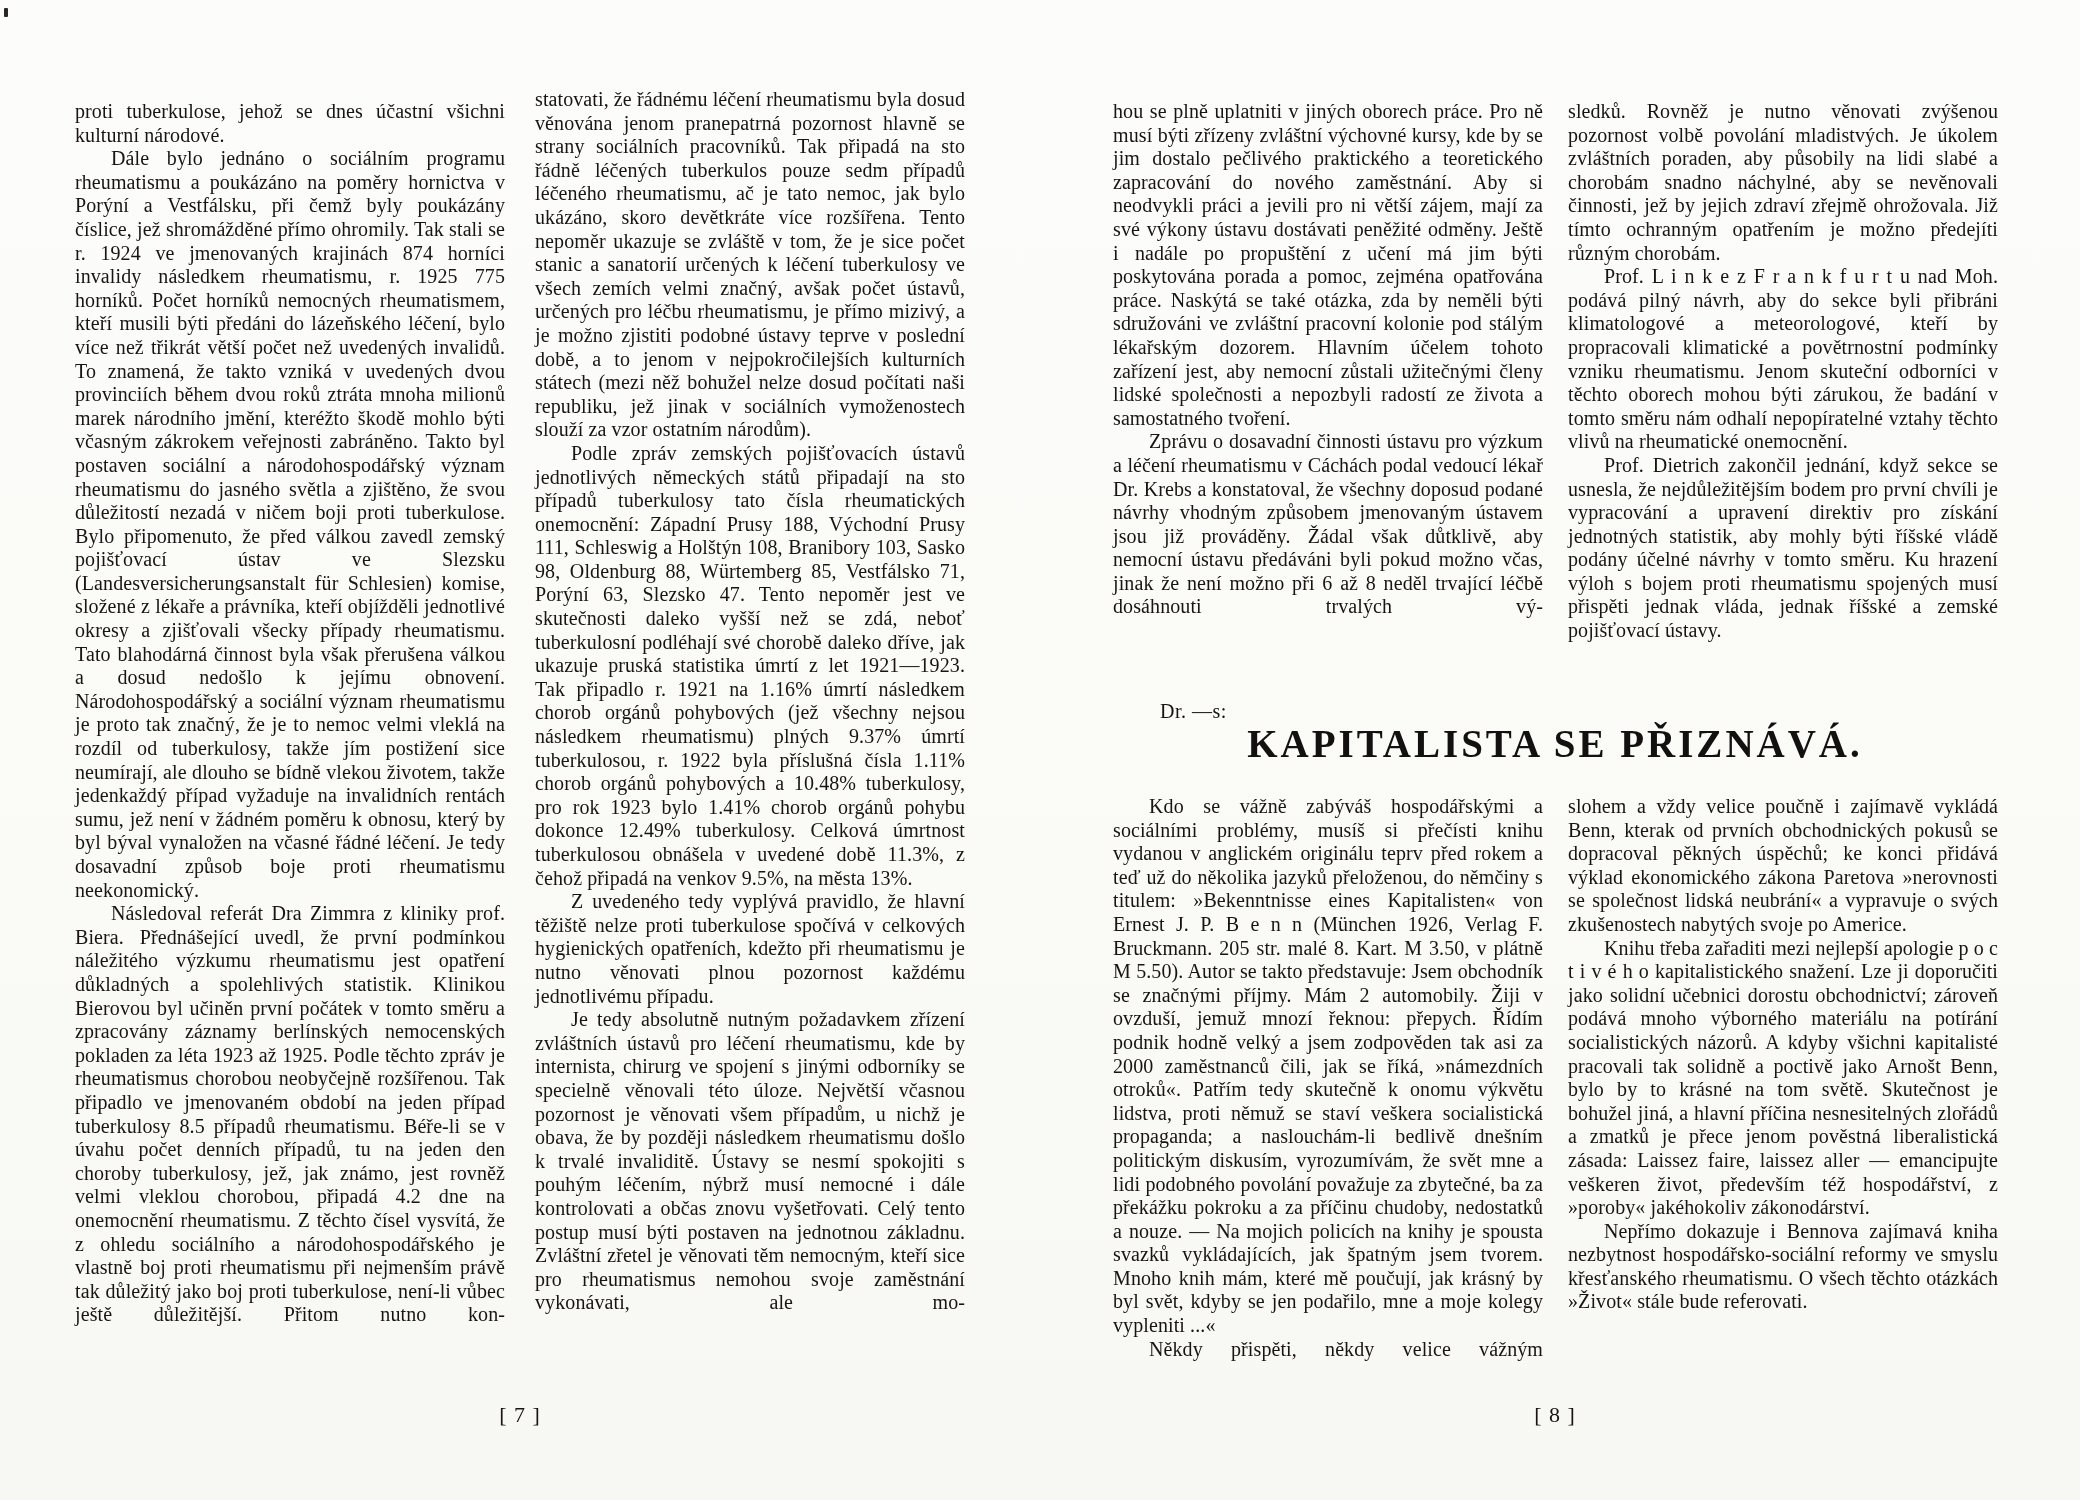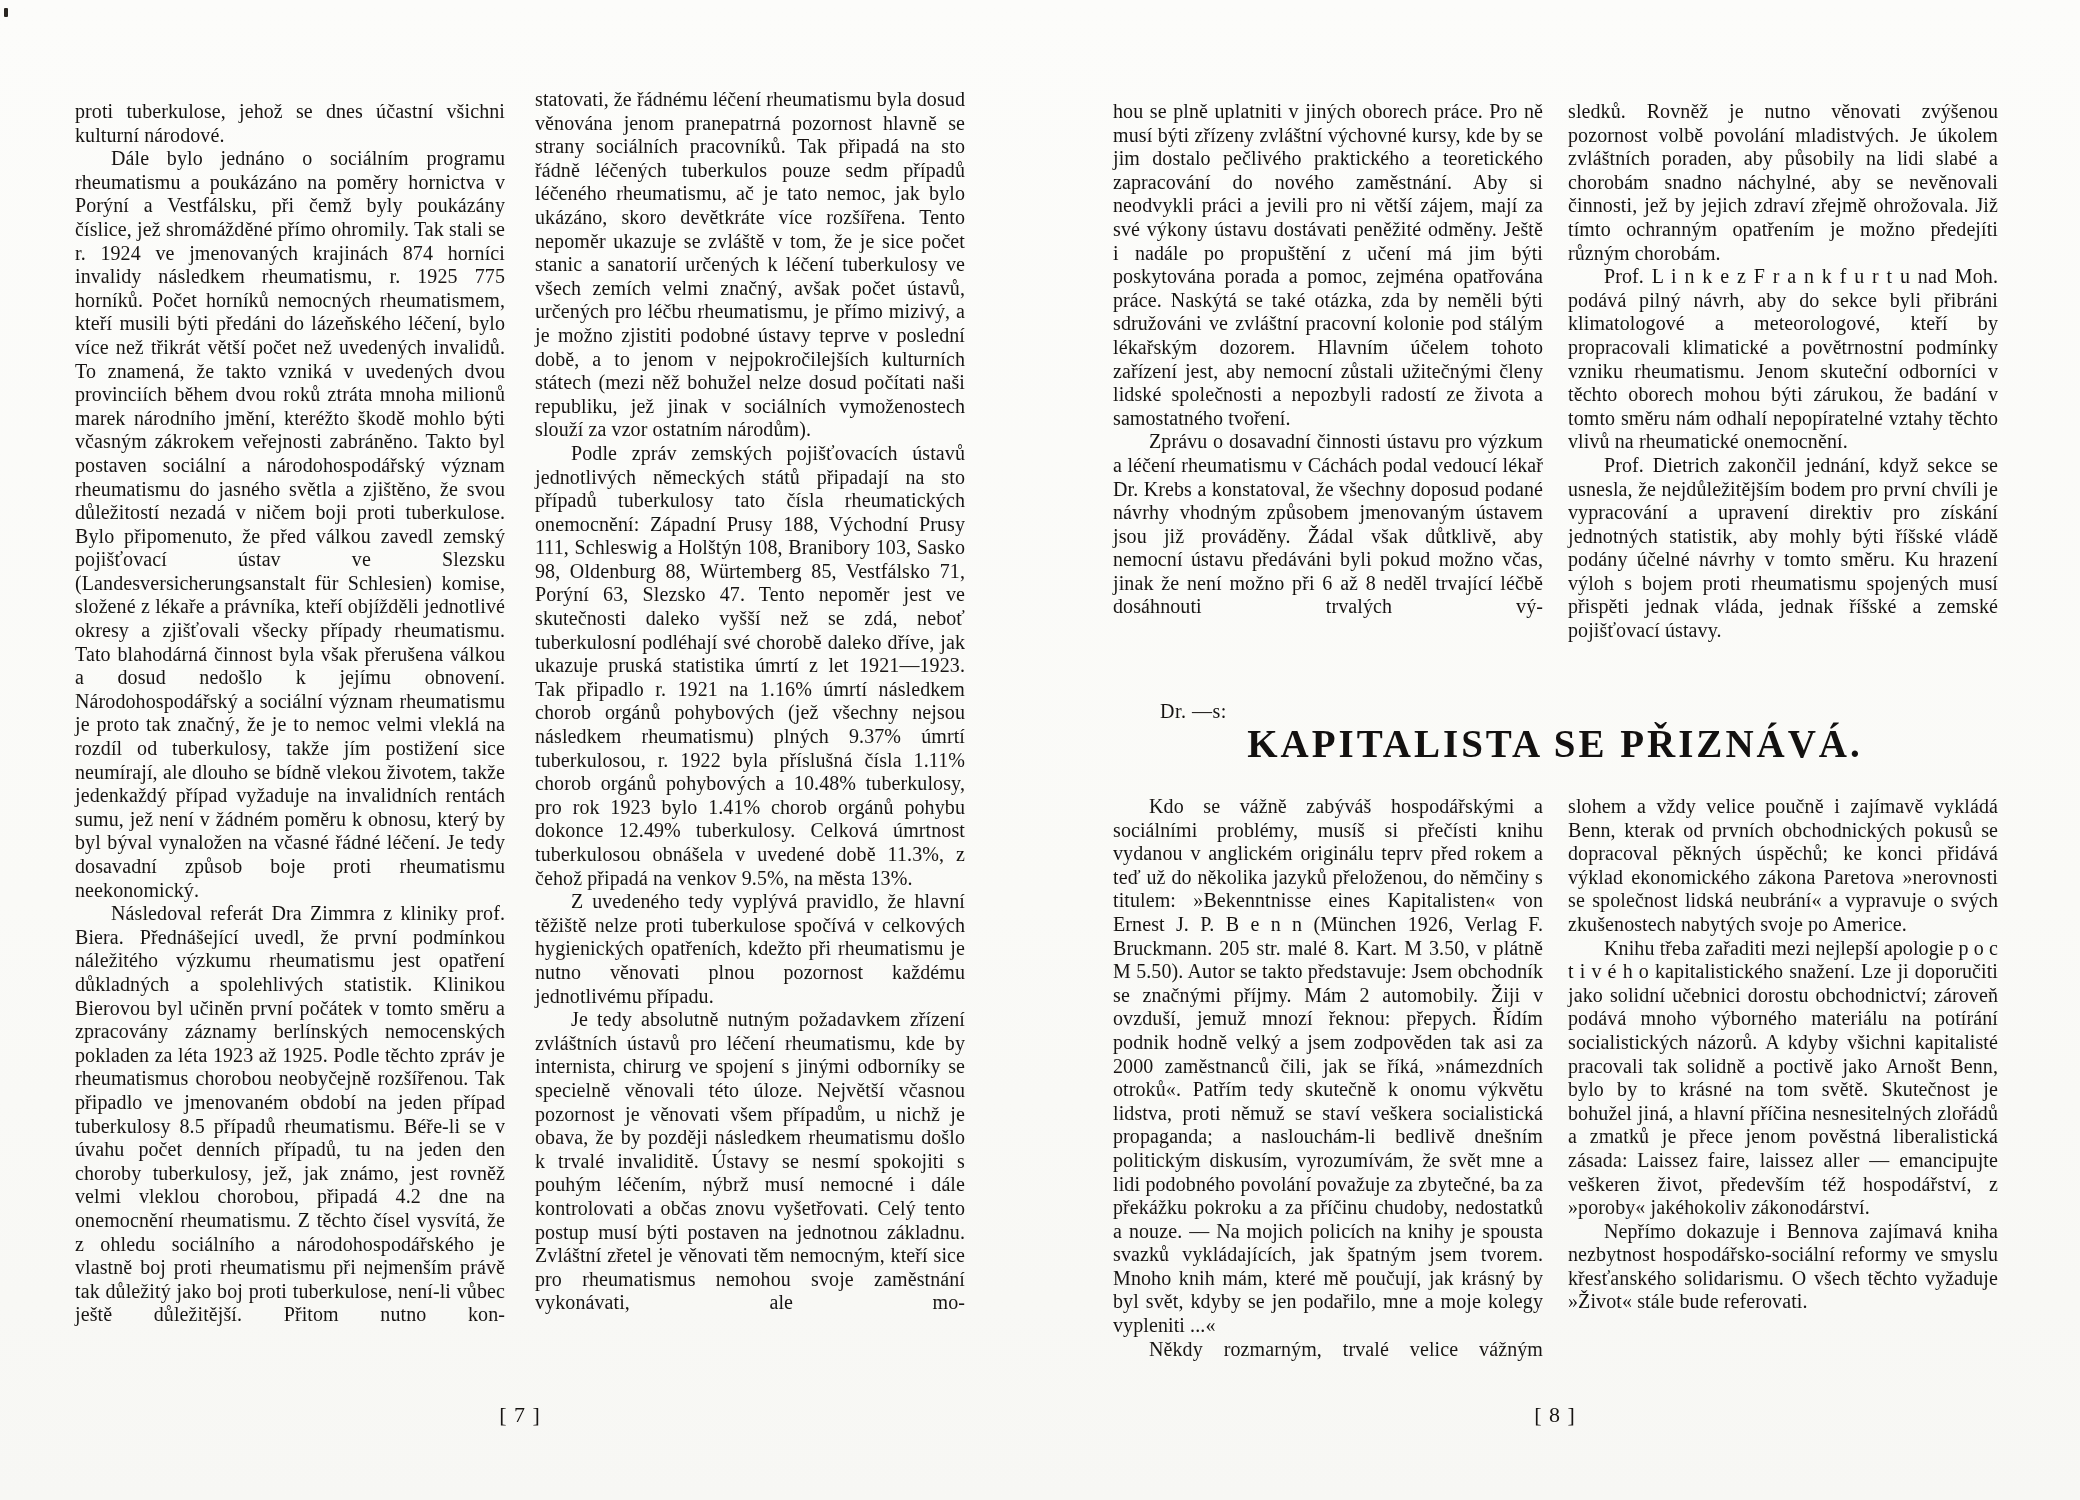--- a/index.html
+++ b/index.html
@@ -110,22 +110,22 @@
       <p class="para">Prof. L i n k e z F r a n k f u r t u nad Moh. podává pilný návrh, aby do sekce byli přibráni klimatologové a meteorologové, kteří by propracovali klimatické a povětrnostní podmínky vzniku rheumatismu. Jenom skuteční odborníci v těchto oborech mohou býti zárukou, že badání v tomto směru nám odhalí nepopíratelné vztahy těchto vlivů na rheumatické onemocnění.</p>
       <p class="para">Prof. Dietrich zakončil jednání, když sekce se usnesla, že nejdůležitějším bodem pro první chvíli je vypracování a upravení direktiv pro získání jednotných statistik, aby mohly býti říšské vládě podány účelné návrhy v tomto směru. Ku hrazení výloh s bojem proti rheumatismu spojených musí přispěti jednak vláda, jednak říšské a zemské pojišťovací ústavy.</p>
     </div>
 
   <div class="byline">Dr. —s:</div>
 
   <h1 class="headline">KAPITALISTA SE PŘIZNÁVÁ.</h1>
 
   <div class="col" id="col-3b">
       <p class="para">Kdo se vážně zabýváš hospodářskými a sociálními problémy, musíš si přečísti knihu vydanou v anglickém originálu teprv před rokem a teď už do několika jazyků přeloženou, do němčiny s titulem: »Bekenntnisse eines Kapitalisten« von Ernest J. P. B e n n (München 1926, Verlag F. Bruckmann. 205 str. malé 8. Kart. M 3.50, v plátně M 5.50). Autor se takto představuje: Jsem obchodník se značnými příjmy. Mám 2 automobily. Žiji v ovzduší, jemuž mnozí řeknou: přepych. Řídím podnik hodně velký a jsem zodpověden tak asi za 2000 zaměstnanců čili, jak se říká, »námezdních otroků«. Patřím tedy skutečně k onomu výkvětu lidstva, proti němuž se staví veškera socialistická propaganda; a naslouchám-li bedlivě dnešním politickým diskusím, vyrozumívám, že svět mne a lidi podobného povolání považuje za zbytečné, ba za překážku pokroku a za příčinu chudoby, nedostatků a nouze. — Na mojich policích na knihy je spousta svazků vykládajících, jak špatným jsem tvorem. Mnoho knih mám, které mě poučují, jak krásný by byl svět, kdyby se jen podařilo, mne a moje kolegy vypleniti ...«</p>
-      <p class="para runon">Někdy rozmarným, trvalé velice vážným</p>
+      <p class="para runon">Někdy přispěti, někdy velice vážným</p>
     </div>
   <div class="col" id="col-4b">
       <p class="para noindent">slohem a vždy velice poučně i zajímavě vykládá Benn, kterak od prvních obchodnických pokusů se dopracoval pěkných úspěchů; ke konci přidává výklad ekonomického zákona Paretova »nerovnosti se společnost lidská neubrání« a vypravuje o svých zkušenostech nabytých svoje po Americe.</p>
       <p class="para">Knihu třeba zařaditi mezi nejlepší apologie p o c t i v é h o kapitalistického snažení. Lze ji doporučiti jako solidní učebnici dorostu obchodnictví; zároveň podává mnoho výborného materiálu na potírání socialistických názorů. A kdyby všichni kapitalisté pracovali tak solidně a poctivě jako Arnošt Benn, bylo by to krásné na tom světě. Skutečnost je bohužel jiná, a hlavní příčina nesnesitelných zlořádů a zmatků je přece jenom pověstná liberalistická zásada: Laissez faire, laissez aller — emancipujte veškeren život, především též hospodářství, z »poroby« jakéhokoliv zákonodárství.</p>
-      <p class="para">Nepřímo dokazuje i Bennova zajímavá kniha nezbytnost hospodářsko-sociální reformy ve smyslu křesťanského solidarismu. O všech těchto vyžaduje »Život« stále bude referovati.</p>
+      <p class="para">Nepřímo dokazuje i Bennova zajímavá kniha nezbytnost hospodářsko-sociální reformy ve smyslu křesťanského rheumatismu. O všech těchto otázkách »Život« stále bude referovati.</p>
     </div>
 
   <div class="pagenum" id="pagenum-8">[ 8 ]</div>
 </section>
 
 </body></html>

